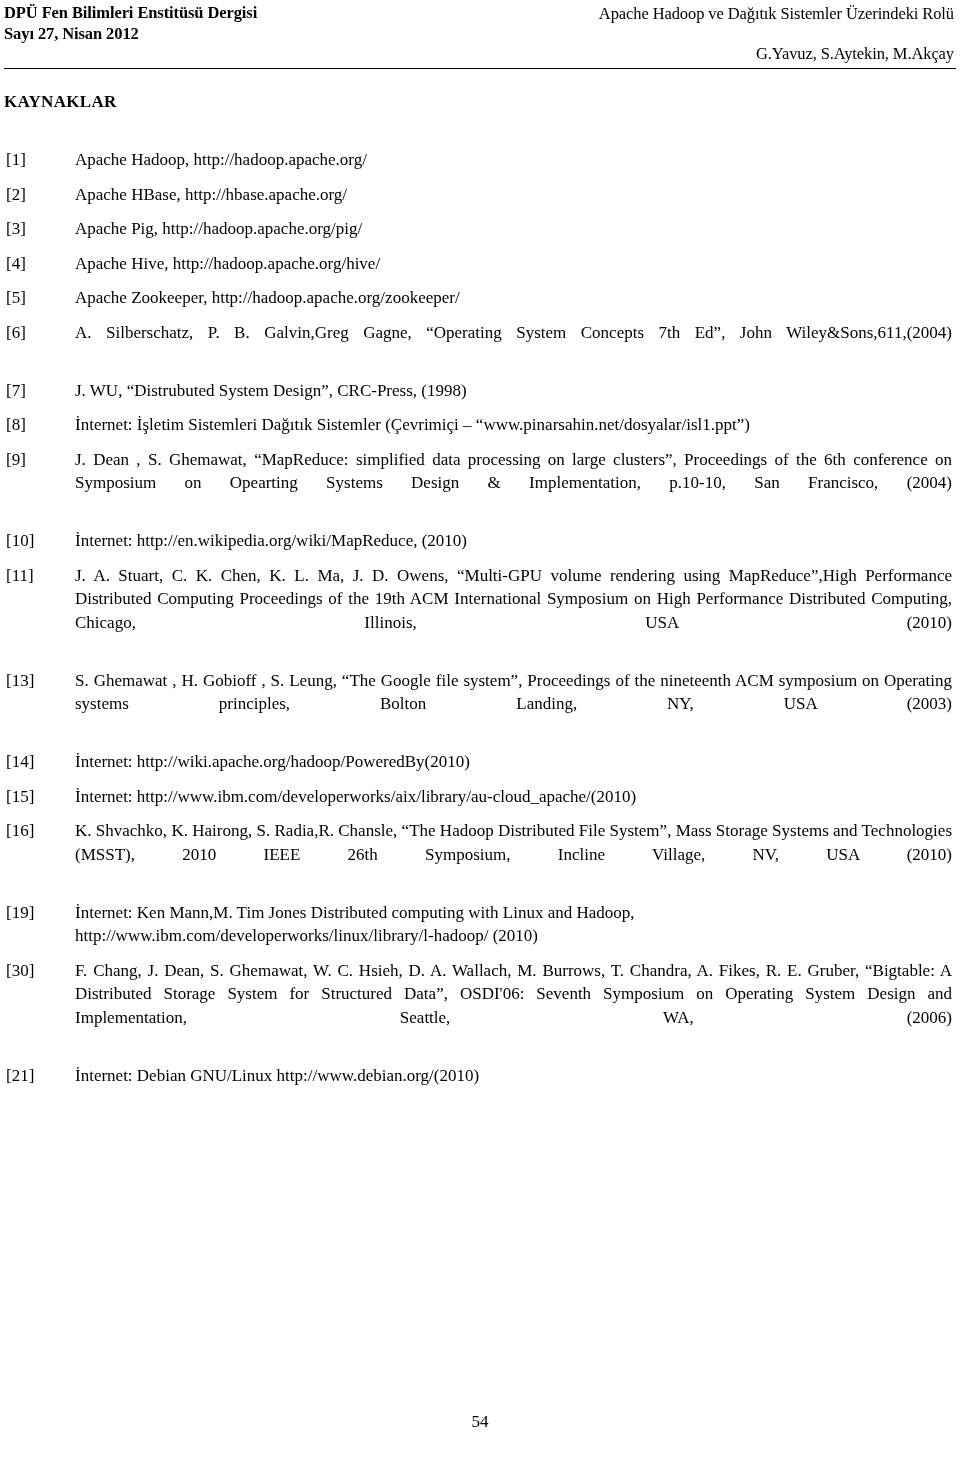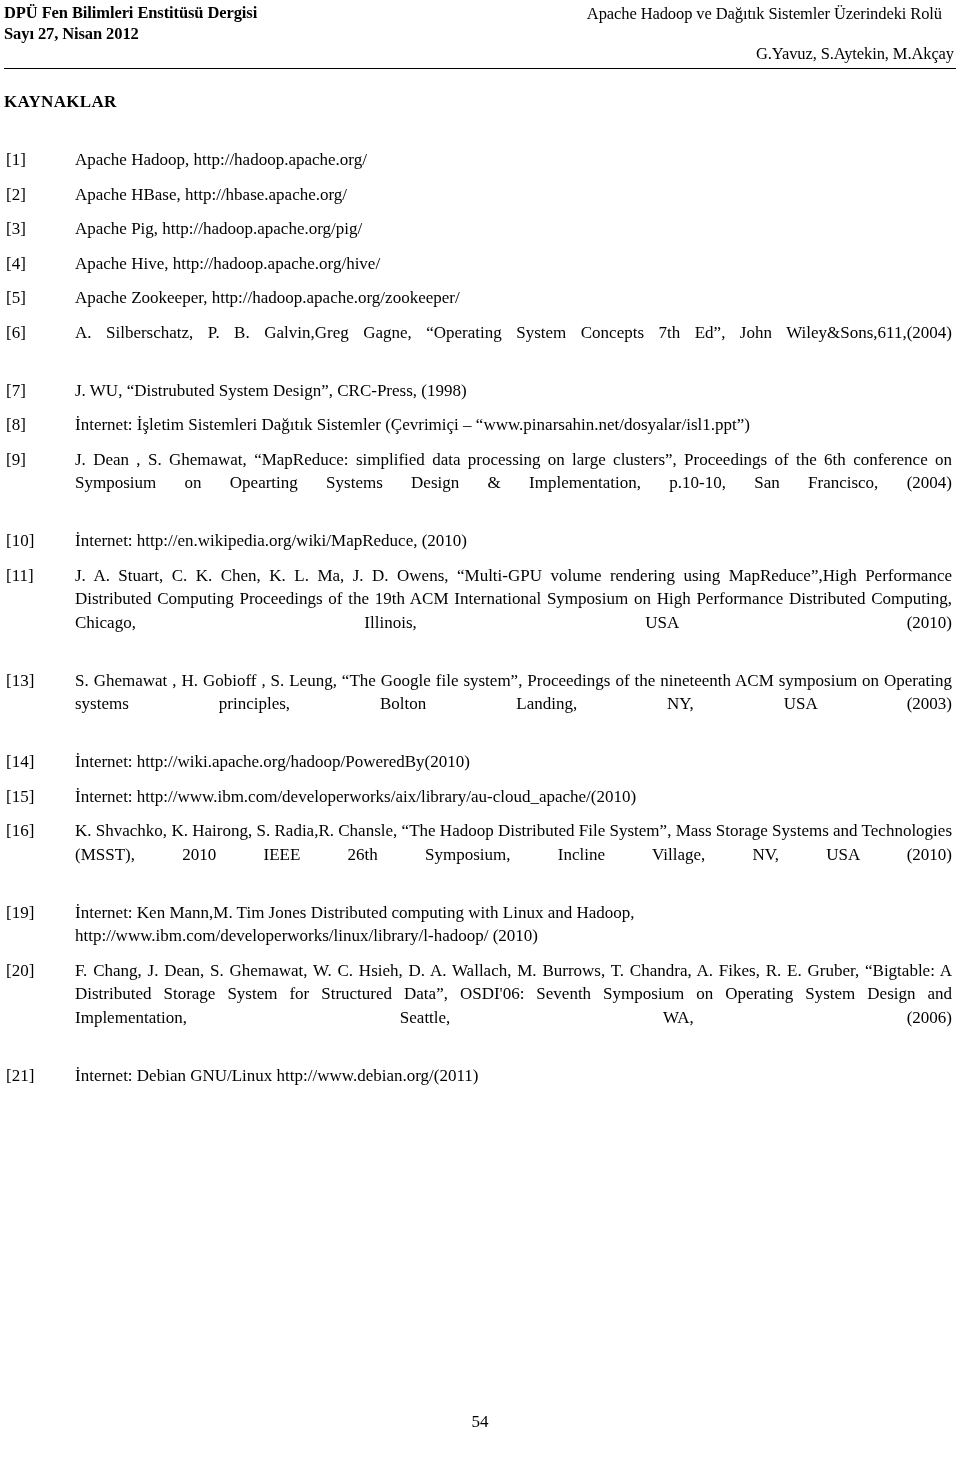--- a/index.html
+++ b/index.html
@@ -39,21 +39,21 @@
     font-size: 16.5px;
     line-height: 21px;
     letter-spacing: -0.1px;
     font-weight: bold;
   }
   .runhead-left .l1 { display: block; }
   .runhead-left .l2 { display: block; }
 
   .runhead-right-title {
     position: absolute;
-    right: 18px;
+    right: 6px;
     top: 3px;
     font-size: 16.5px;
     line-height: 21px;
     letter-spacing: -0.1px;
     text-align: right;
   }
   .runhead-authors {
     position: absolute;
     right: 6px;
     top: 44px;
@@ -212,24 +212,24 @@
       </div>
       <div class="refitem">
         <span class="num">[16]</span>
         <span class="body">K. Shvachko, K. Hairong, S. Radia,R. Chansle, “The Hadoop Distributed File System”, Mass Storage Systems and Technologies (MSST), 2010 IEEE 26th Symposium, Incline Village, NV, USA (2010)</span>
       </div>
       <div class="refitem nojust">
         <span class="num">[19]</span>
         <span class="body">İnternet: Ken Mann,M. Tim Jones Distributed computing with Linux and Hadoop, http://www.ibm.com/developerworks/linux/library/l-hadoop/ (2010)</span>
       </div>
       <div class="refitem">
-        <span class="num">[20]</span>
+        <span class="num">[30]</span>
         <span class="body">F. Chang, J. Dean, S. Ghemawat, W. C. Hsieh, D. A. Wallach, M. Burrows, T. Chandra, A. Fikes, R. E. Gruber, “Bigtable: A Distributed Storage System for Structured Data”, OSDI'06: Seventh Symposium on Operating System Design and Implementation, Seattle, WA, (2006)</span>
       </div>
       <div class="refitem nojust">
         <span class="num">[21]</span>
-        <span class="body">İnternet: Debian GNU/Linux http://www.debian.org/(2011)</span>
+        <span class="body">İnternet: Debian GNU/Linux http://www.debian.org/(2010)</span>
       </div>
     </div>
 
   <div class="pagenum">54</div>
 
 </div>
 
 </body></html>

